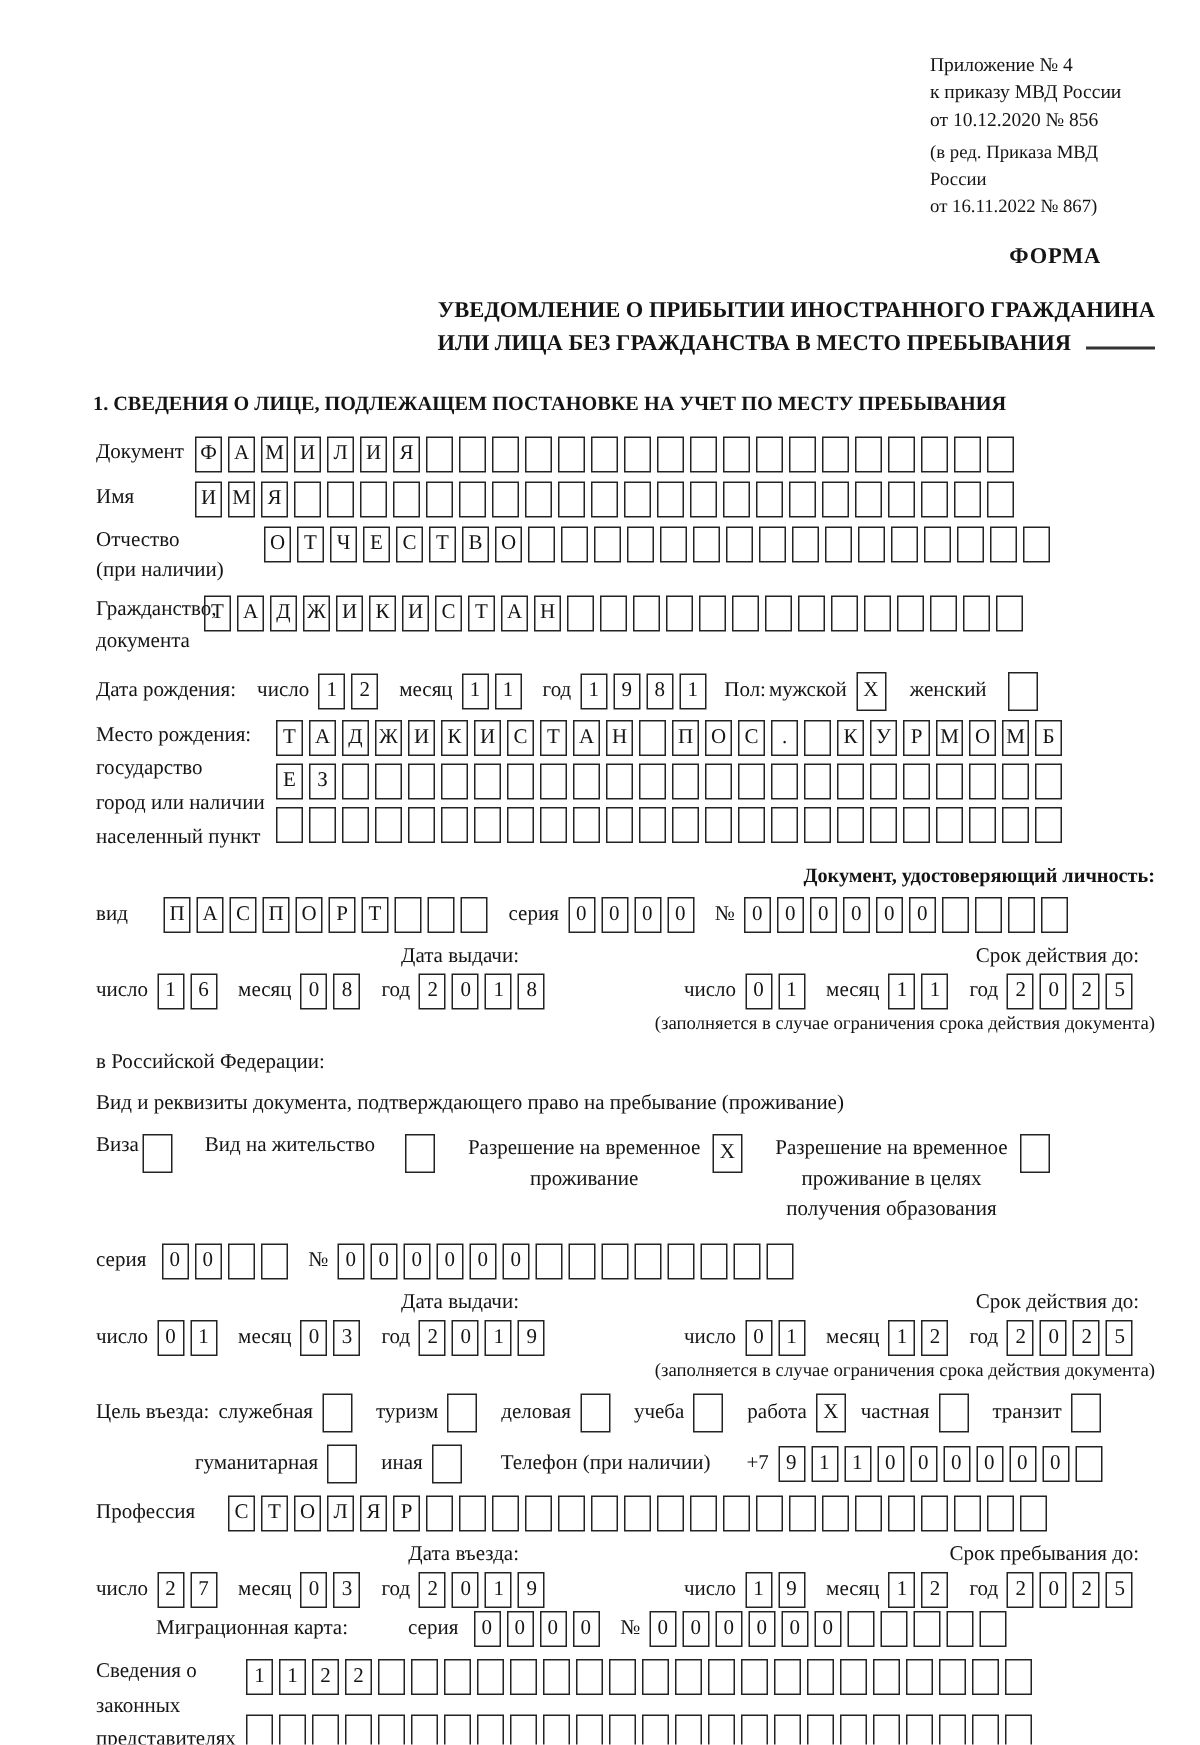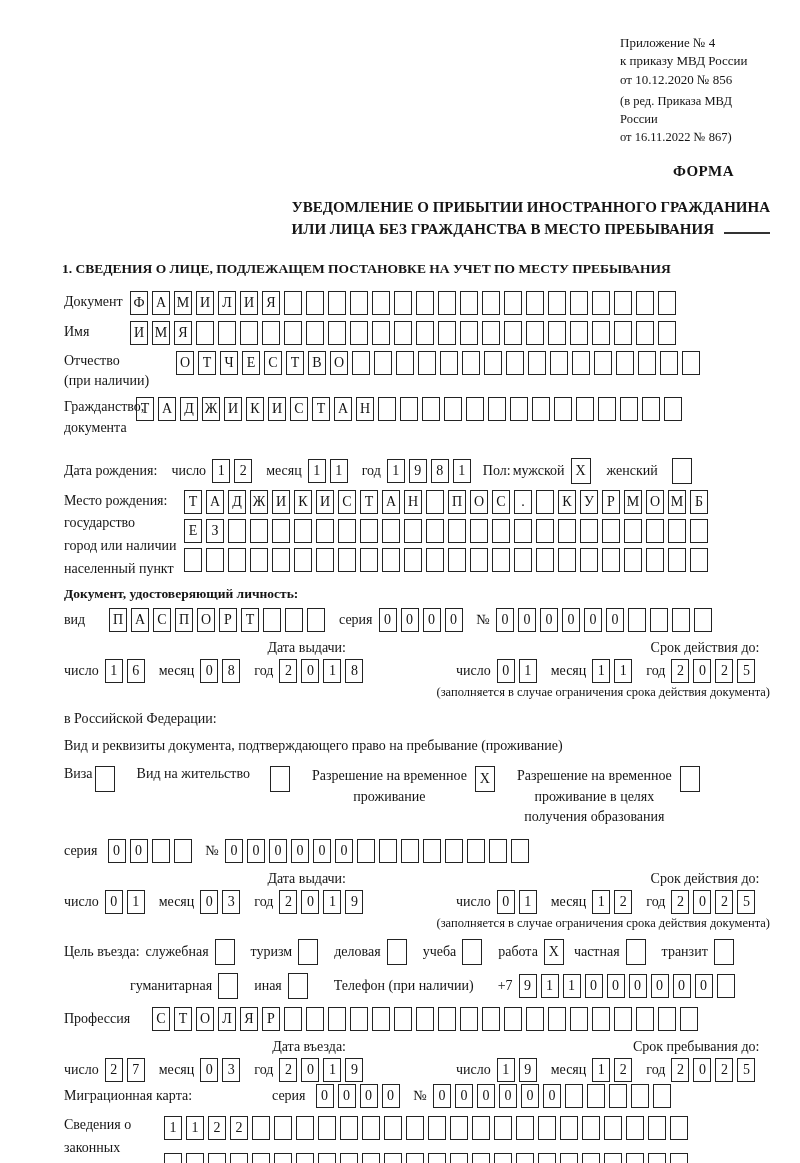--- a/index.html
+++ b/index.html
@@ -29,21 +29,21 @@
   }
   .cb .cell { width:20px; height:26px; }
 
   .frow { display:flex; align-items:center; margin-bottom:6px; }
   .frow.top { align-items:flex-start; }
   .flabel { flex:none; line-height:1.45; }
   .w66 { width:66px; } .w72 { width:72px; } .w112 { width:112px; }
   .w120 { width:120px; } .w100 { width:100px; } .w45 { width:45px; }
   .stack > div { margin-bottom:5px; }
   .dlbl { margin:0 6px 0 10px; flex:none; }
-  .doc-heading { text-align:left; font-weight:bold; font-size:13.5px; margin:2px 0 6px; }
+  .doc-heading { text-align:right; font-weight:bold; font-size:13.5px; margin:2px 0 6px; }
 
   
   .dates { display:flex; margin-bottom:2px; }
   .dgroup { }
   .dg-left { width:392px; }
   .dghead { text-align:right; margin-bottom:3px; }
   .dg-left .dghead { padding-right:110px; }
   .dg-right .dghead { padding-left:40px; }
   .dcells { display:flex; align-items:center; }
   .dcells .dlbl:first-child { margin-left:0; }
@@ -208,21 +208,21 @@
         <span class="cell"></span>
         <span class="cell"></span>
         <span class="cell"></span>
         <span class="cell"></span>
         <span class="cell"></span>
         <span class="cell"></span>
         <span class="cell"></span>
       </div>
   </div>
 
-  <div class="frow" style="margin-top:20px;">
+  <div class="frow" style="margin-top:10px;">
     <span class="flabel">Дата рождения:</span>
     <span class="dlbl" style="margin-left:14px;">число</span>
     <span class="cellrun">
         <span class="cell">1</span>
         <span class="cell">2</span>
       </span>
     <span class="dlbl">месяц</span>
     <span class="cellrun">
         <span class="cell">1</span>
         <span class="cell">1</span>
@@ -652,21 +652,21 @@
         <span class="cellrun">
             <span class="cell">2</span>
             <span class="cell">0</span>
             <span class="cell">2</span>
             <span class="cell">5</span>
           </span>
       </div>
     </div>
   </div>
 
-  <div class="frow" style="margin-top:0;">
+  <div class="frow" style="margin-top:0;text-align:center;">
     <span class="flabel" style="width:208px;">Миграционная карта:</span>
     <span class="olabel" style="margin-right:10px;">серия</span>
     <span class="cellrun">
         <span class="cell">0</span>
         <span class="cell">0</span>
         <span class="cell">0</span>
         <span class="cell">0</span>
       </span>
     <span class="dlbl">№</span>
     <span class="cellrun">

